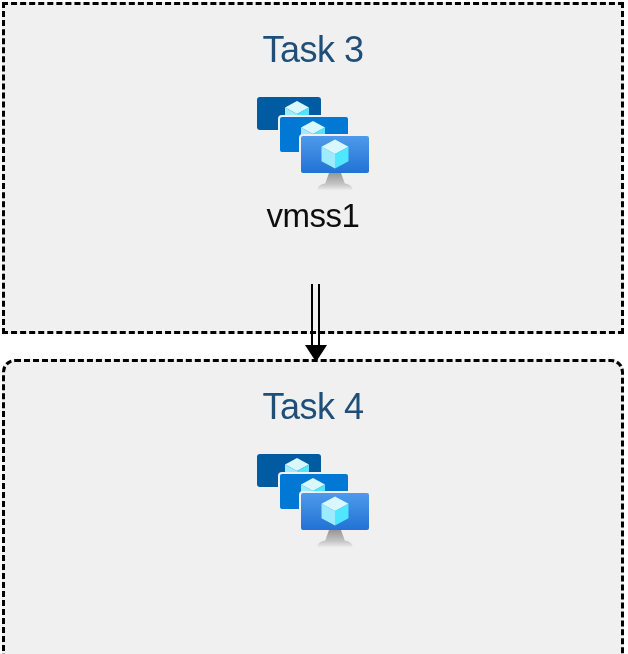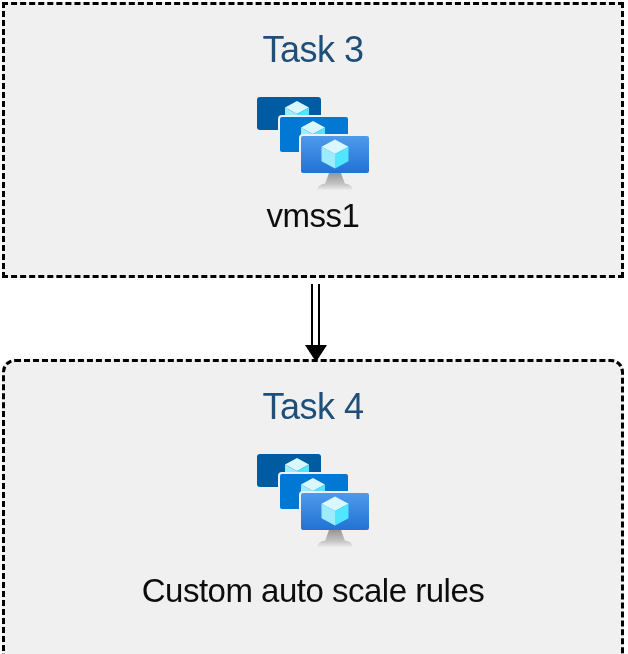--- a/index.html
+++ b/index.html
@@ -15,21 +15,21 @@
     position: absolute;
     left: 2px;
     width: 622px;
     box-sizing: border-box;
     border: 3px dashed var(--box-border, #000000);
     background: var(--box-fill, #f0f0f0);
     display: flex;
     flex-direction: column;
     align-items: center;
   }
-  #box-task3 { top: 2px;   height: 276px; }
+  #box-task3 { top: 2px;   height: 332px; }
   #box-task4 { top: 359px; height: 364px; border-radius: 13px; }
 
   .task-title {
     margin-top: 25px;
     font-size: 36px;
     line-height: 39px;
     letter-spacing: -0.5px;
     color: var(--title-color, #1f4e79);
   }
   .vmss-icon { margin-top: 27px; width: 113px; height: 95px; display: block; }
@@ -129,16 +129,15 @@
   <div class="connector">
     <div class="connector-shaft"></div>
     <div class="connector-head"></div>
   </div>
 
   <div class="task-box" id="box-task4">
     <div class="task-title">Task 4</div>
     <svg class="vmss-icon" viewBox="0 0 113 95">
       <use href="#vmss-symbol"></use>
     </svg>
-    <div class="box-label label-single">Custom auto scale rules</div>
   </div>
 
 </div>
 
 </body></html>

